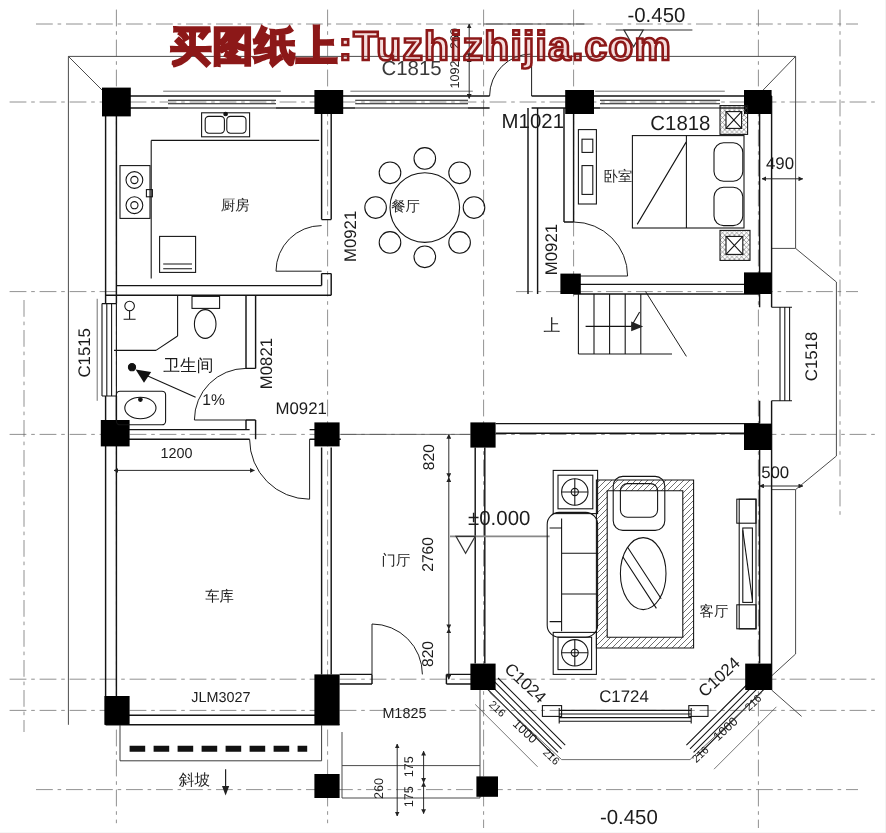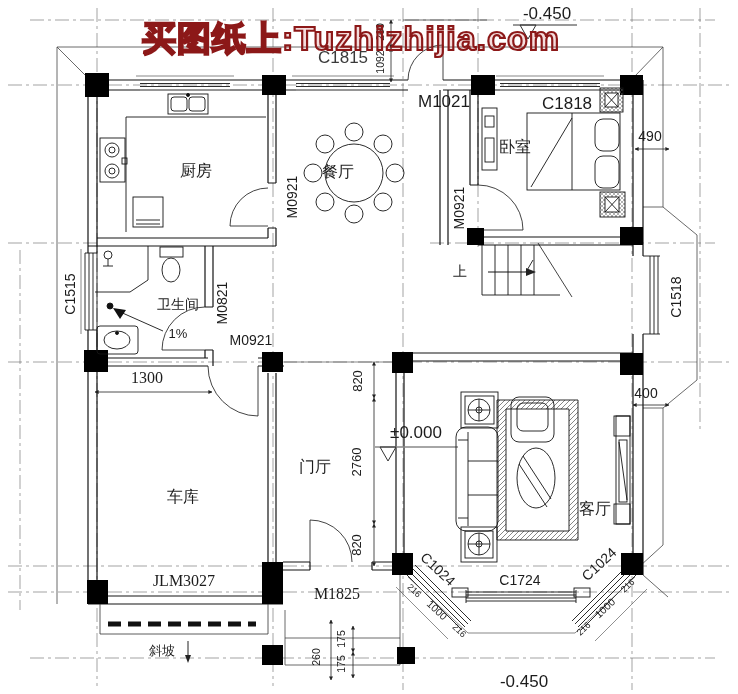--- a/index.html
+++ b/index.html
@@ -5,21 +5,21 @@
   html,body{margin:0;padding:0;background:#e8e8e8;}
   #plan{position:relative;width:738px;height:694px;background:#ffffff;overflow:hidden;
         font-family:"Liberation Sans",sans-serif;}
   #plan svg{position:absolute;left:0;top:0;}
   .lbl{position:absolute;color:#1c1c1c;white-space:nowrap;line-height:1;
        transform:translate(-50%,-50%);}
   .rot90{transform:translate(-50%,-50%) rotate(-90deg);}
   .rot42{transform:translate(-50%,-50%) rotate(43deg);}
   .rotm42{transform:translate(-50%,-50%) rotate(-43deg);}
   .s9{font-size:9px;}  .s10{font-size:10.5px;} .s13{font-size:13px;}
-  .s14{font-size:14px;} .s15{font-size:16px;font-family:Liberation Serif, serif;} .s16{font-size:17px;}
+  .s14{font-size:14px;} .s15{font-size:12px;} .s16{font-size:17px;}
   .gray{color:#3a3a3a;}
   #watermark{position:absolute;left:142px;top:16px;z-index:9;
      font-size:34px;font-weight:bold;letter-spacing:1px;
      color:rgba(190,45,45,0.16);-webkit-text-stroke:2.2px #8c1818;
      font-family:"Liberation Sans",sans-serif;white-space:nowrap;}
 </style>
 </head>
 <body>
 
 <div id="plan">
@@ -250,33 +250,33 @@
   <span class="lbl s16" style="left:444px;top:101px">M1021</span>
   <span class="lbl s16" style="left:567px;top:103px">C1818</span>
   <span class="lbl s14" style="left:650px;top:136px">490</span>
   <span class="lbl s15" style="left:196px;top:171px">厨房</span>
   <span class="lbl s15" style="left:338px;top:172px">餐厅</span>
   <span class="lbl s15" style="left:515px;top:147px">卧室</span>
   <span class="lbl s14 rot90" style="left:292px;top:197px">M0921</span>
   <span class="lbl s14 rot90" style="left:459px;top:208px">M0921</span>
   <span class="lbl s14 rot90" style="left:70px;top:294px">C1515</span>
   <span class="lbl s14 rot90" style="left:676px;top:297px">C1518</span>
-  <span class="lbl s14" style="left:178px;top:304px">卫生间</span>
+  <span class="lbl s14" style="left:157px;top:304px">卫生间</span>
   <span class="lbl s13" style="left:178px;top:333px">1%</span>
   <span class="lbl s14 rot90" style="left:222px;top:303px">M0821</span>
   <span class="lbl s14" style="left:251px;top:340px">M0921</span>
   <span class="lbl s14" style="left:460px;top:271px">上</span>
-  <span class="lbl s15" style="left:147px;top:378px">1300</span>
+  <span class="lbl s15" style="left:147px;top:378px">1200</span>
   <span class="lbl s13 rot90" style="left:357px;top:381px">820</span>
   <span class="lbl s16" style="left:416px;top:432px">±0.000</span>
   <span class="lbl s13 rot90" style="left:356px;top:462px">2760</span>
-  <span class="lbl s15" style="left:315px;top:467px">门厅</span>
+  <span class="lbl s15" style="left:330px;top:467px">门厅</span>
   <span class="lbl s15" style="left:183px;top:497px">车库</span>
   <span class="lbl s15" style="left:595px;top:509px">客厅</span>
-  <span class="lbl s14" style="left:646px;top:393px">400</span>
+  <span class="lbl s14" style="left:646px;top:393px">500</span>
   <span class="lbl s13 rot90" style="left:356px;top:545px">820</span>
   <span class="lbl s15" style="left:337px;top:594px">M1825</span>
   <span class="lbl s15" style="left:184px;top:581px">JLM3027</span>
   <span class="lbl s14 rot42" style="left:438px;top:569px">C1024</span>
   <span class="lbl s14" style="left:520px;top:580px">C1724</span>
   <span class="lbl s14 rotm42" style="left:599px;top:564px">C1024</span>
   <span class="lbl s9 rot42" style="left:414px;top:591px">216</span>
   <span class="lbl s10 rot42" style="left:437px;top:610px">1000</span>
   <span class="lbl s9 rot42" style="left:459px;top:631px">216</span>
   <span class="lbl s9 rotm42" style="left:584px;top:629px">216</span>

